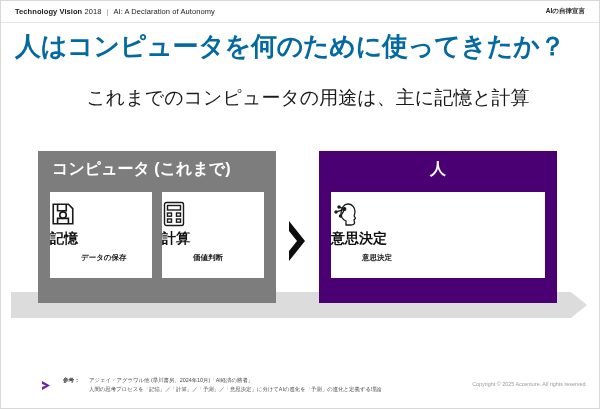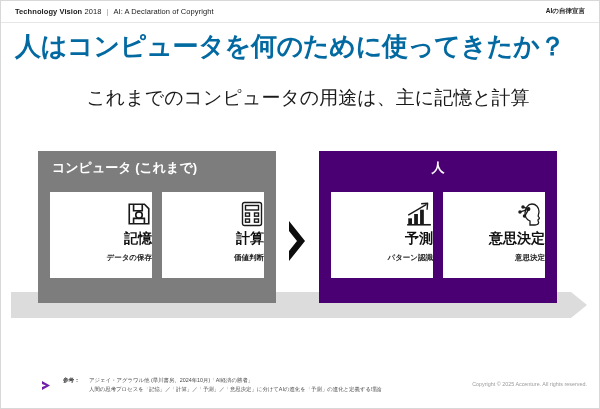--- a/index.html
+++ b/index.html
@@ -59,47 +59,47 @@
   
   .panel{
     position:absolute;top:150px;height:152px;
     box-sizing:border-box;
   }
   .panel-left{left:37px;width:238px;background:#7d7d7d;}
   .panel-right{left:318px;width:238px;background:#4a0072;}
   .panel-title{
     position:absolute;left:0;right:0;top:8px;
     text-align:center;
-    color:#ffffff;font-weight:bold;font-size:13px;
+    color:#ffffff;font-weight:bold;font-size:16px;
     white-space:nowrap;
   }
   .panel-left .panel-title{text-align:left;padding-left:14px;}
 
   .cards{
     position:absolute;left:12px;right:12px;top:41px;
     display:flex;gap:10px;
   }
   .card{
     flex:1;
     background:#ffffff;
     height:86px;
     display:flex;flex-direction:column;
-    align-items:flex-end;justify-content:flex-start;
+    align-items:flex-start;justify-content:flex-start;
     padding-top:7px;
     box-sizing:border-box;
   }
   .card-icon{height:30px;display:flex;align-items:center;justify-content:center;}
   .card-label{
     font-size:14px;font-weight:bold;color:#111;
     margin-top:2px;line-height:1;
     white-space:nowrap;
   }
   .card-sub{
     font-size:7.5px;font-weight:bold;color:#222;
-    margin-top:8px;white-space:nowrap;
+    margin-top:8px;white-space:nowrap;margin-left:31px;
   }
 
   
   .chevron{
     position:absolute;left:286px;top:218px;
     width:22px;height:44px;
   }
 
   
   .footer{
@@ -127,21 +127,21 @@
 </head>
 <body>
 
 <div class="slide">
 
   <div class="header">
     <div class="brandline">
       <span class="bold">Technology Vision</span>
       <span>2018</span>
       <span class="sep">|</span>
-      <span>AI: A Declaration of Copyright</span>
+      <span>AI: A Declaration of Autonomy</span>
     </div>
     <div class="headerright">AIの自律宣言</div>
   </div>
 
   <div class="title">人はコンピュータを何のために使ってきたか？</div>
   <div class="subtitle">これまでのコンピュータの用途は、主に記憶と計算</div>
 
   <div class="band"></div>
 
   <div class="panel panel-left">
@@ -182,34 +182,20 @@
   <div class="chevron">
     <svg width="22" height="44" viewBox="0 0 22 44">
       <path d="M2 2 L18 22 L2 42 L2 32 L10 22 L2 12 Z" fill="#0d0d0d"></path>
     </svg>
   </div>
 
   <div class="panel panel-right">
     <div class="panel-title">人</div>
     <div class="cards">
 
-      <div class="card">
-        <div class="card-icon">
-          <svg width="28" height="26" viewBox="0 0 26 24" fill="none" stroke="#1a1a1a" stroke-width="1.5">
-            <path d="M2 22h22"></path>
-            <rect x="3" y="16" width="3.5" height="6" fill="#1a1a1a" stroke="none"></rect>
-            <rect x="8.5" y="12" width="3.5" height="10" fill="#1a1a1a" stroke="none"></rect>
-            <rect x="14" y="8" width="3.5" height="14" fill="#1a1a1a" stroke="none"></rect>
-            <path d="M3 13 L20 3" stroke-width="1.3"></path>
-            <path d="M15 2.5 L21 2 L20.5 8" stroke-width="1.3" stroke-linejoin="round"></path>
-          </svg>
-        </div>
-        <div class="card-label">予測</div>
-        <div class="card-sub">パターン認識</div>
-      </div>
 
       <div class="card">
         <div class="card-icon">
           <svg width="30" height="26" viewBox="0 0 30 26" fill="none" stroke="#1a1a1a" stroke-width="1.3">
             <path d="M17 3c4 0 7 3.4 7 7.5 0 2-0.8 3-0.8 4.5 0 1 1.2 1.2 1.2 2.2 0 .9-1.4 1-1.4 1.8 0 1.2.6 1.6.6 2.6 0 1.6-1.6 2.4-3.6 2.4h-5V20c-3-1.2-5-4-5-7.5C10 7.2 12.8 3 17 3z"></path>
             <circle cx="13.5" cy="8" r="1.3" fill="#1a1a1a"></circle>
             <circle cx="8" cy="6" r="1.1" fill="#1a1a1a"></circle>
             <circle cx="5" cy="11" r="1.1" fill="#1a1a1a"></circle>
             <circle cx="9.5" cy="15" r="1.1" fill="#1a1a1a"></circle>
             <path d="M9 6.3 L12.6 7.7 M6.1 10.7 L12.3 8.6 M10.3 14.2 L13.2 9.2"></path>

